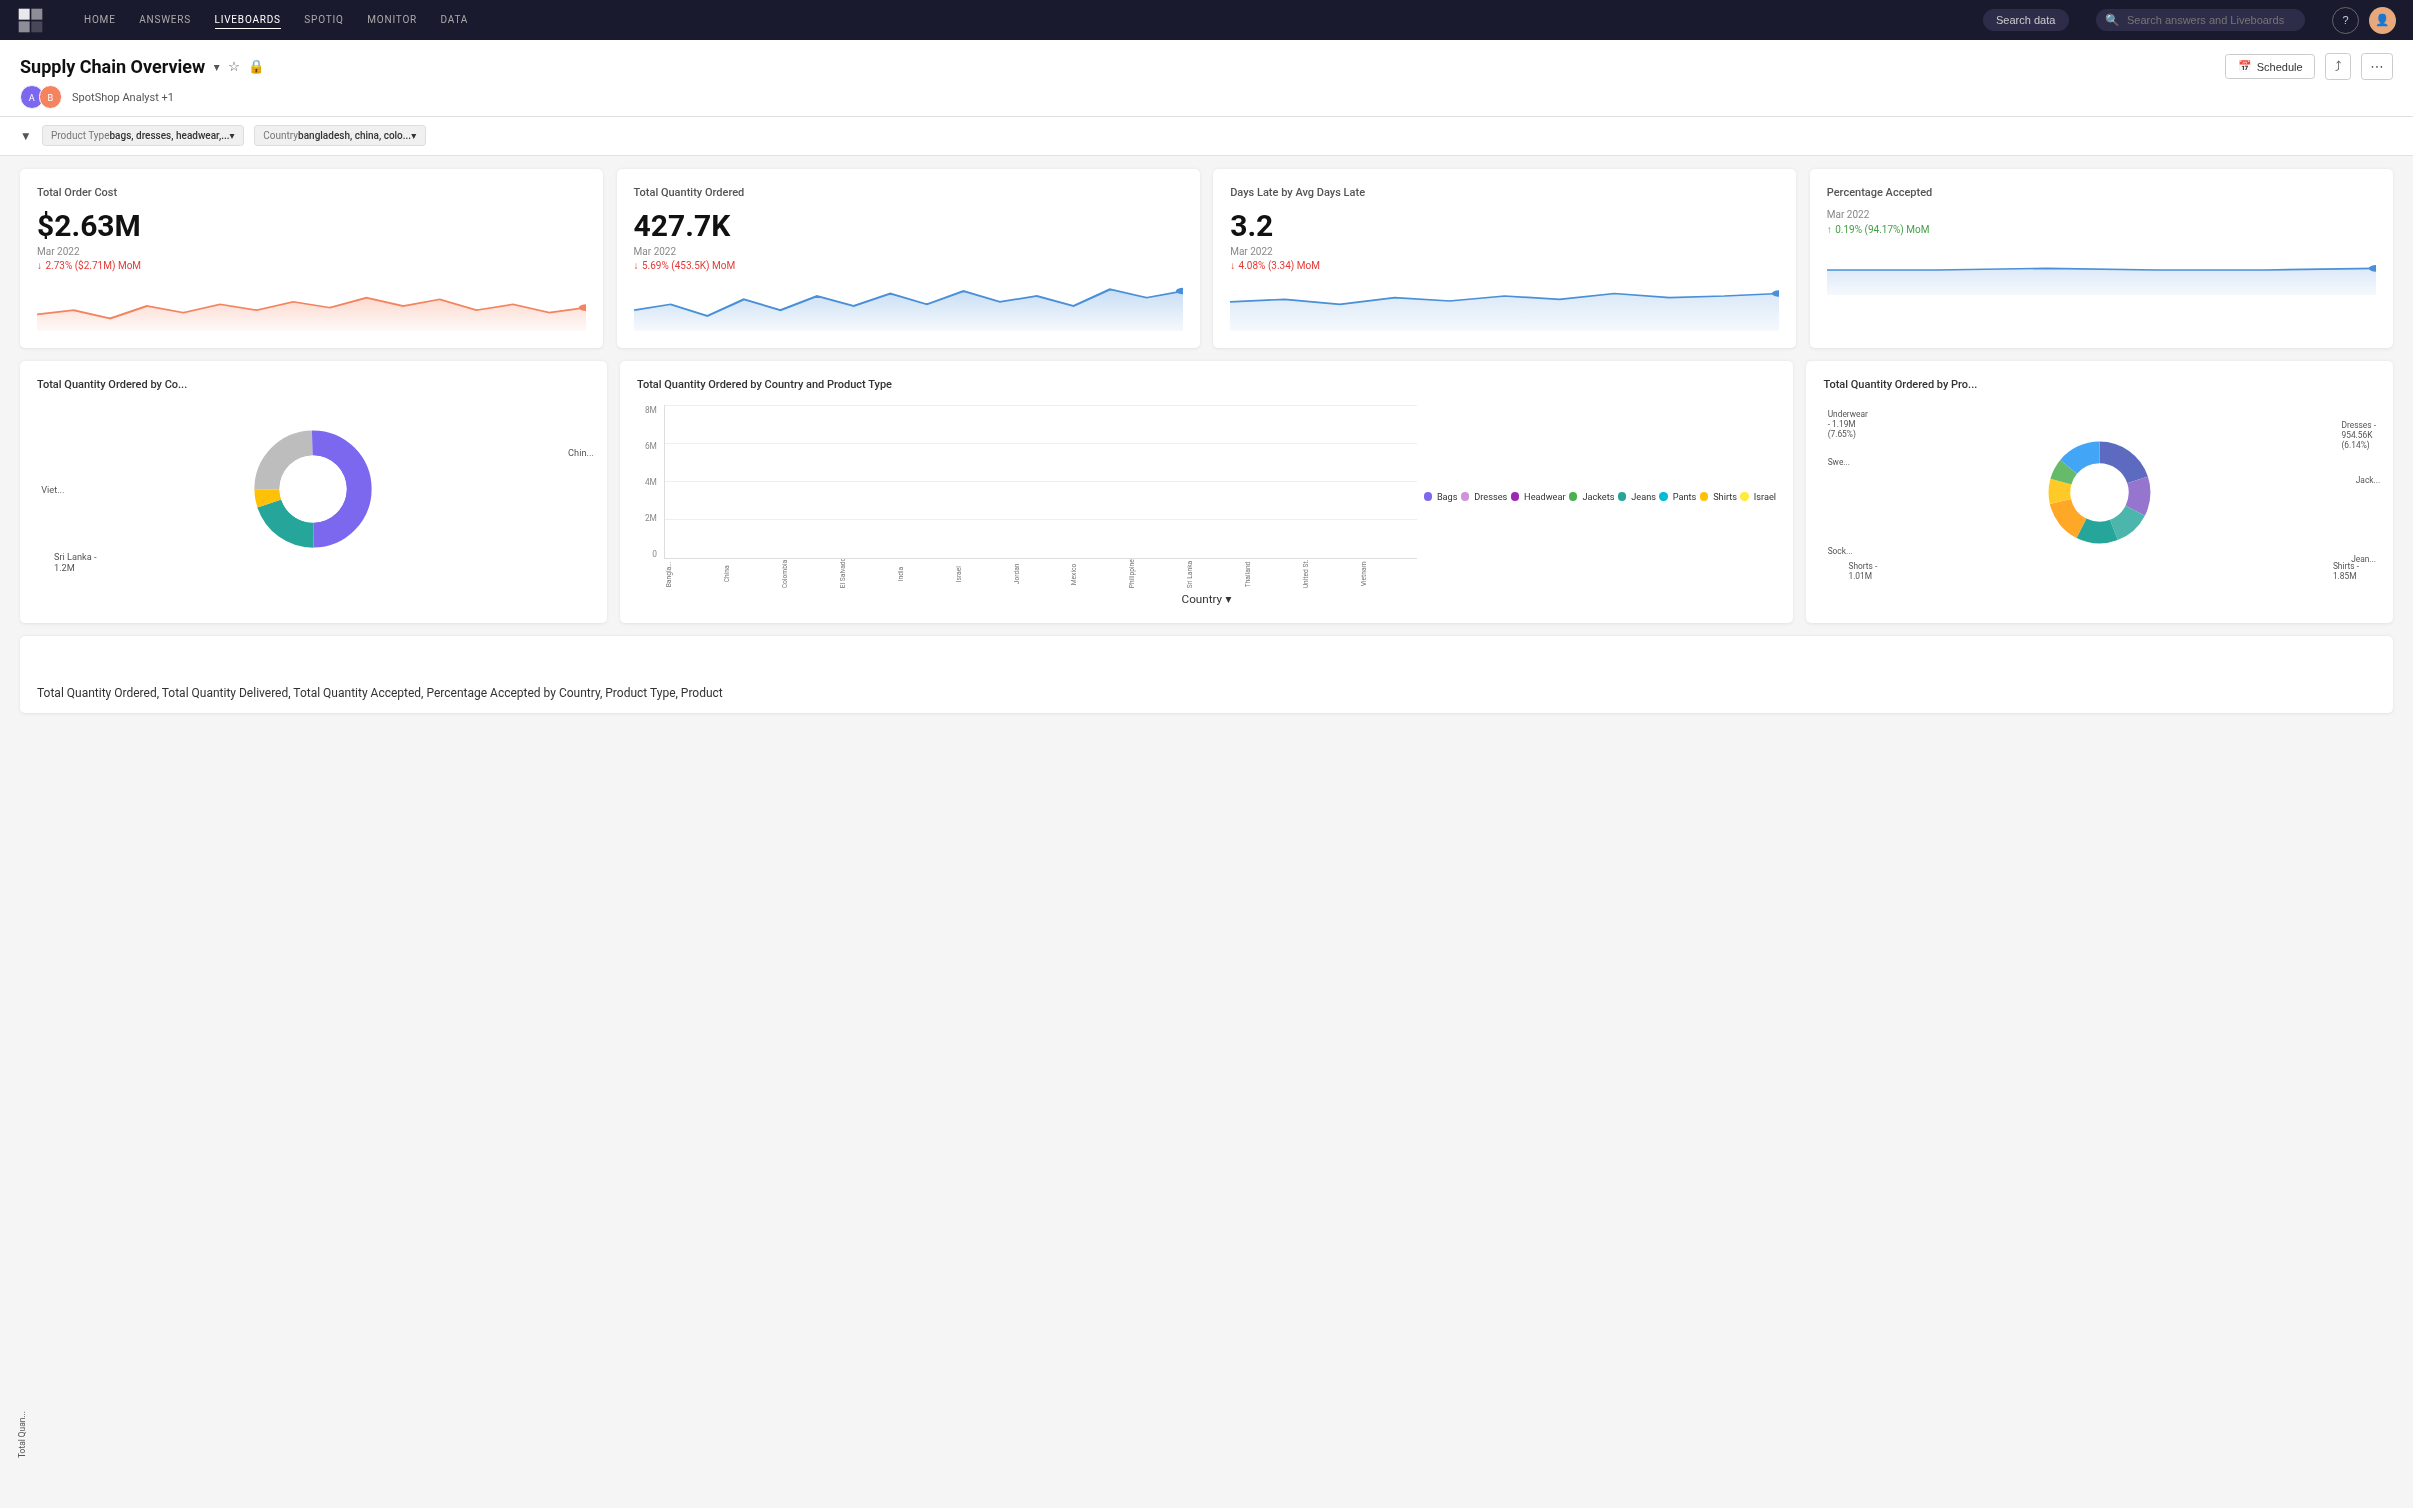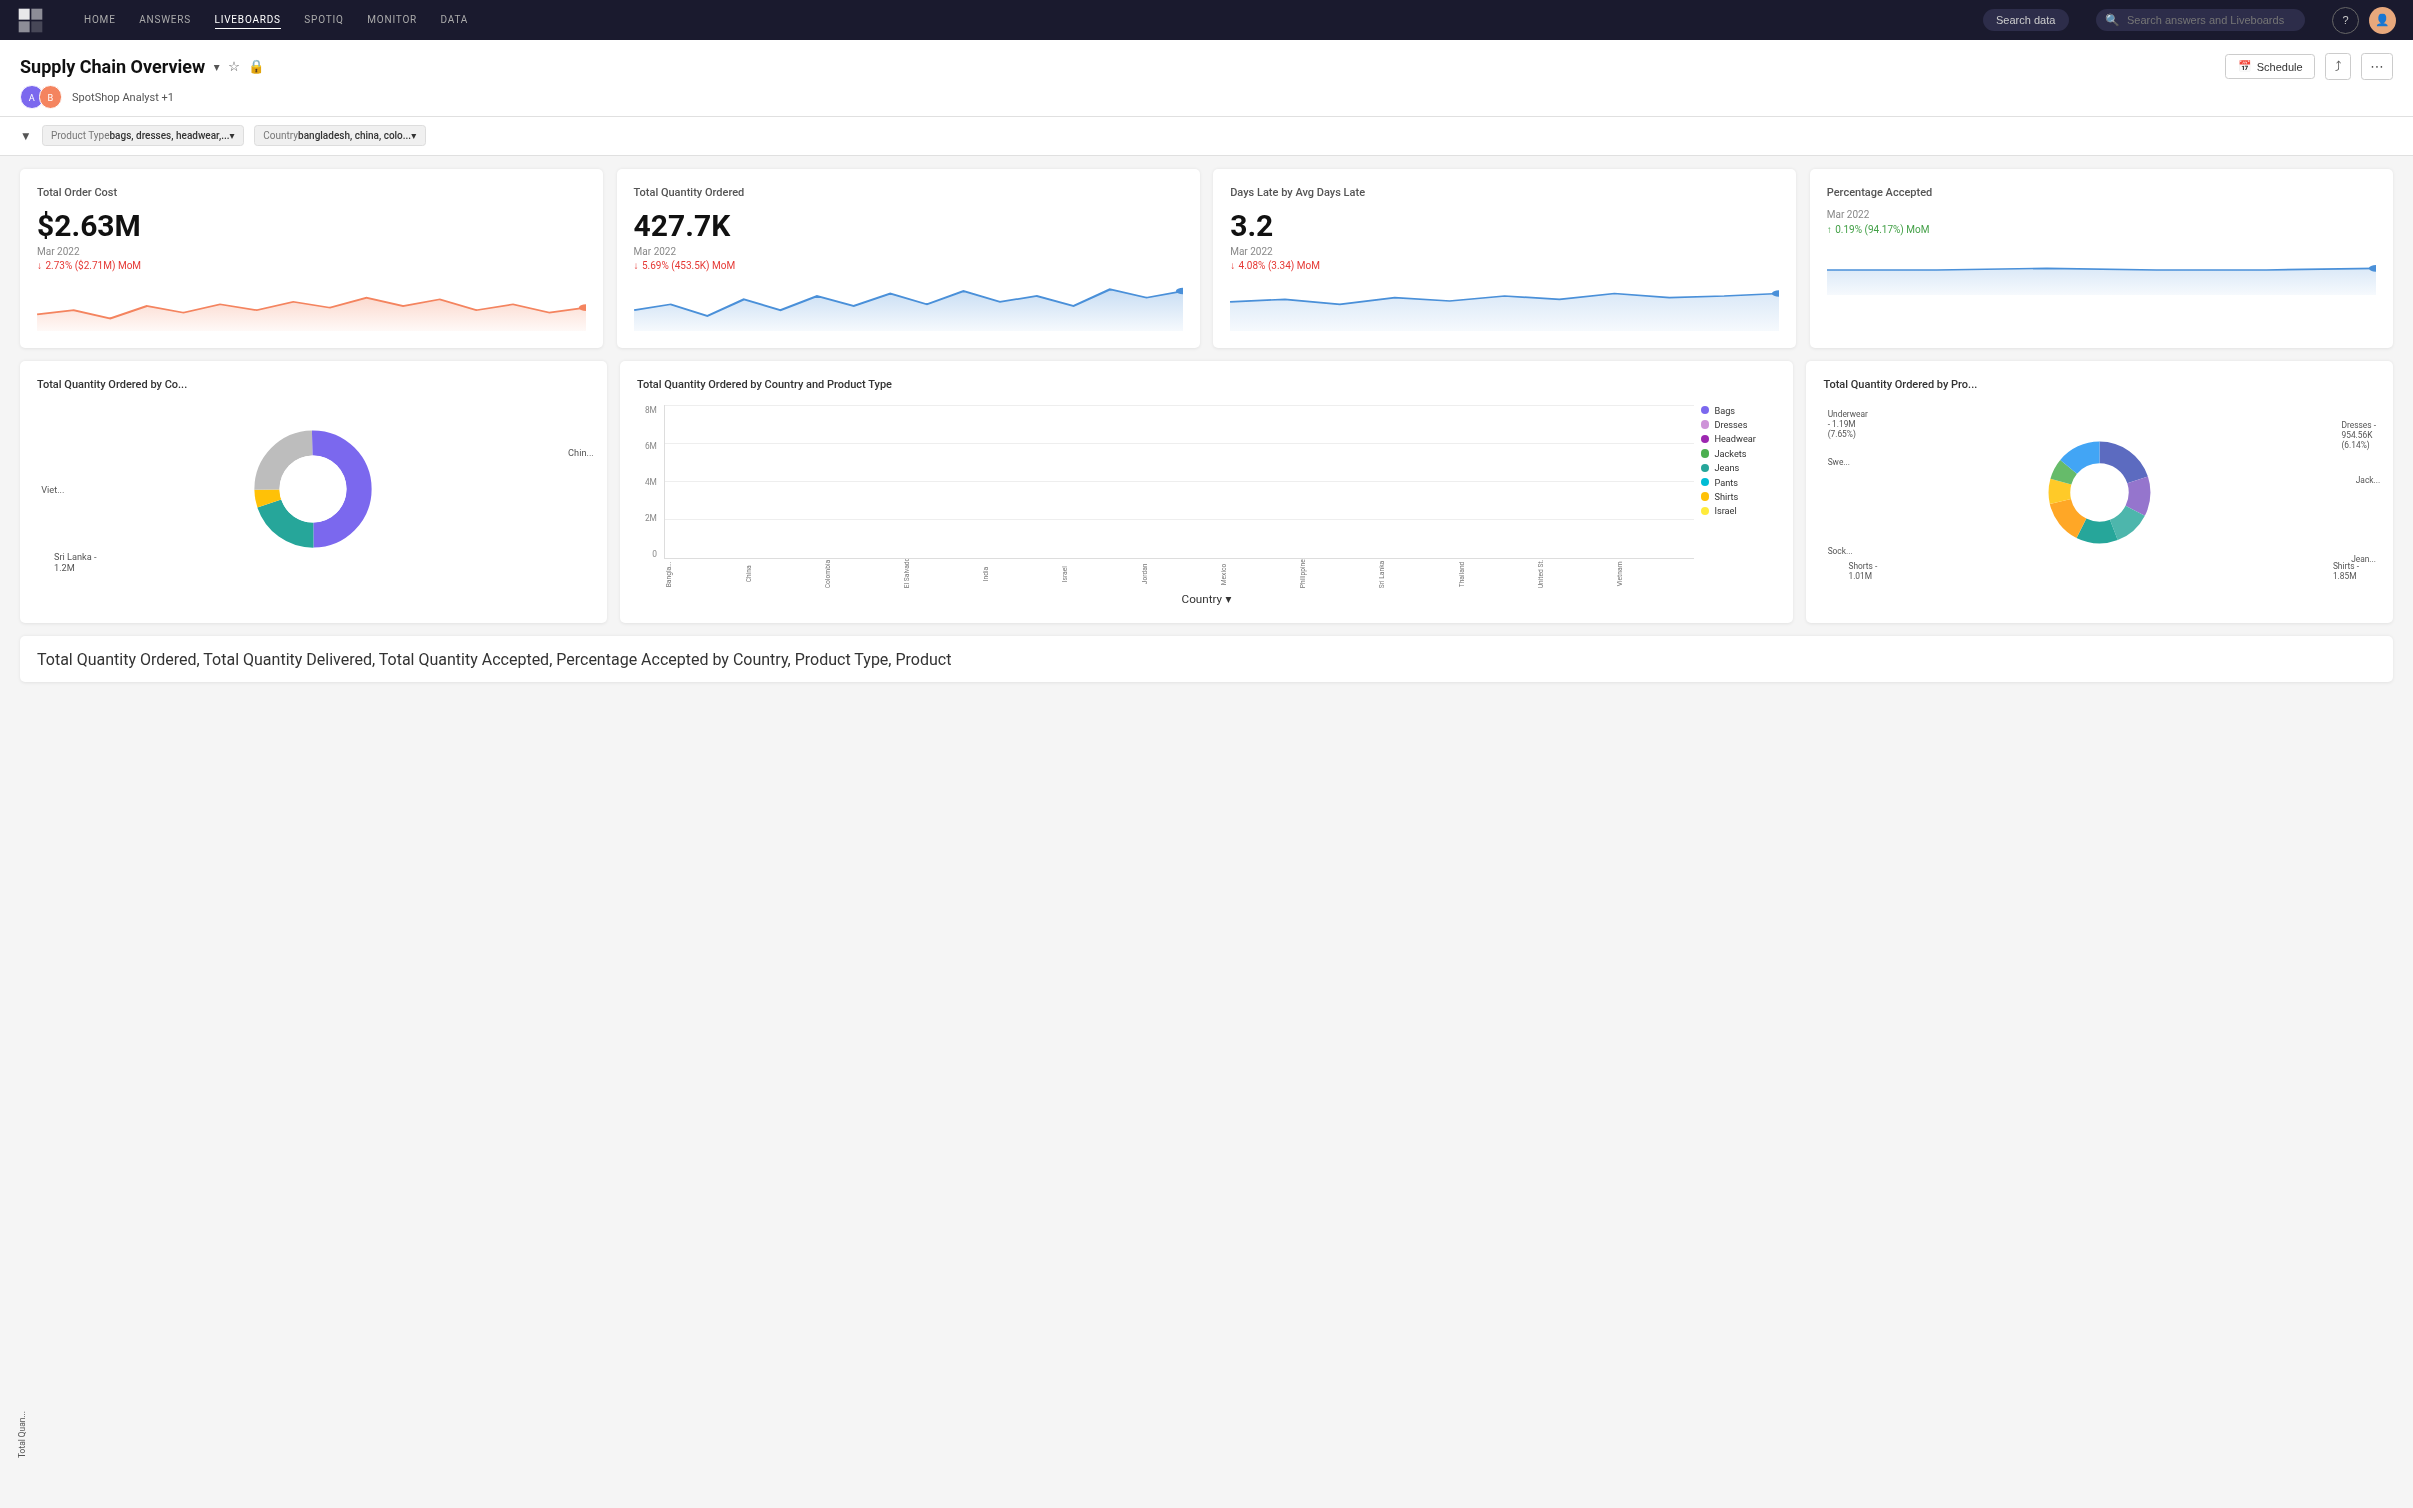--- a/index.html
+++ b/index.html
@@ -289,21 +289,20 @@
     
     .donut-container {
       position: relative;
       display: flex;
       align-items: center;
       justify-content: center;
       height: 168px;
     }
     .chart-legend {
       display: flex;
-      flex-direction: column;
       gap: 3.4px;
       font-size: 9.2px;
       min-width: 75px;
     }
     .legend-item {
       display: flex;
       align-items: center;
       gap: 5px;
     }
     .legend-dot {
@@ -320,22 +319,23 @@
     }
 
     
     .bottom-section {
       background: #fff;
       border-radius: 5px;
       padding: 13.4px 17px;
       box-shadow: 0 0.8px 3.4px rgba(0,0,0,0.08);
     }
     .bottom-section-title {
-      font-size: 16px;
+      font-size: 12px;
       color: #333;
+      margin-top: 36px;
     }
 
     
     svg { display: block; }
   </style>
 </head>
 <body>
 
 <nav class="navbar">
   <div class="nav-logo">

